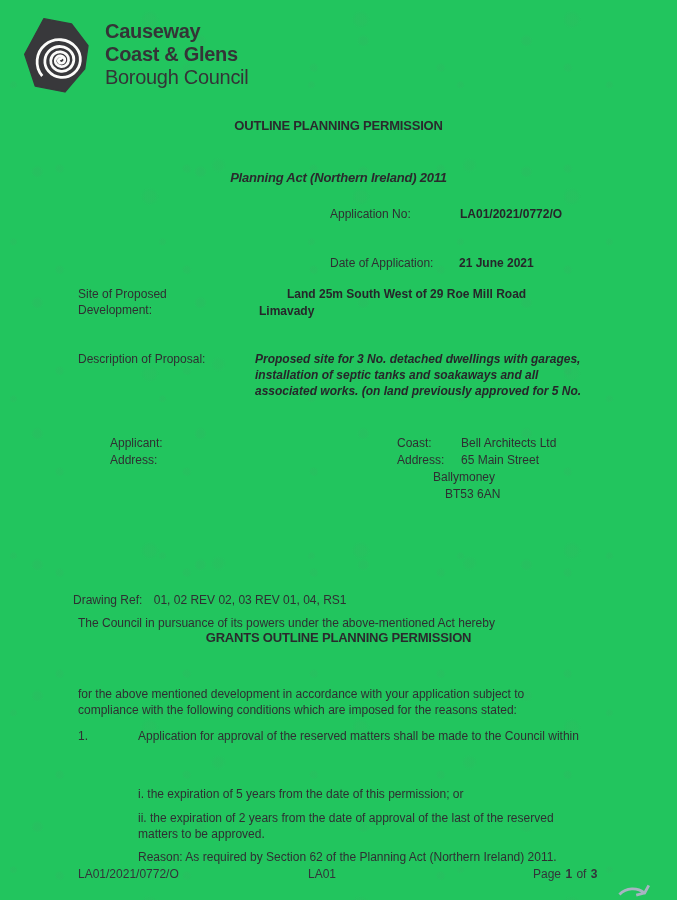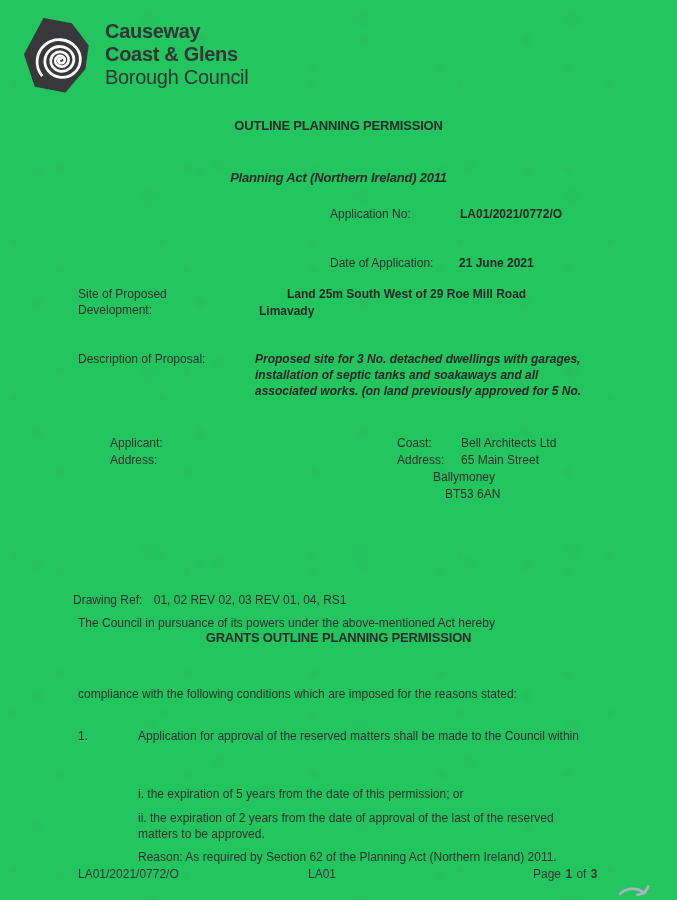--- a/index.html
+++ b/index.html
@@ -103,20 +103,21 @@
   <div class="abs t" style="left:73px;top:571px;margin-top:21px;">
     <span>Drawing Ref:</span>
     <span style="margin-left:8px;">01, 02 REV 02, 03 REV 01, 04, RS1</span>
   </div>
 
   <div class="abs t" style="left:78px;top:615px;">The Council in pursuance of its powers under the above-mentioned Act hereby</div>
 
   <div class="abs center heading" style="top:630px;">GRANTS OUTLINE PLANNING PERMISSION</div>
 
   <div class="abs t lh16" style="left:78px;top:686px;">
+    <div>for the above mentioned development in accordance with your application subject to</div>
     <div>compliance with the following conditions which are imposed for the reasons stated:</div>
   </div>
 
   <div class="abs t" style="left:78px;top:728px;">1.</div>
   <div class="abs t lh16" style="left:138px;top:728px;">
     <div>Application for approval of the reserved matters shall be made to the Council within</div>
   </div>
 
   <div class="abs t" style="left:138px;top:786px;">i. the expiration of 5 years from the date of this permission; or</div>
 

